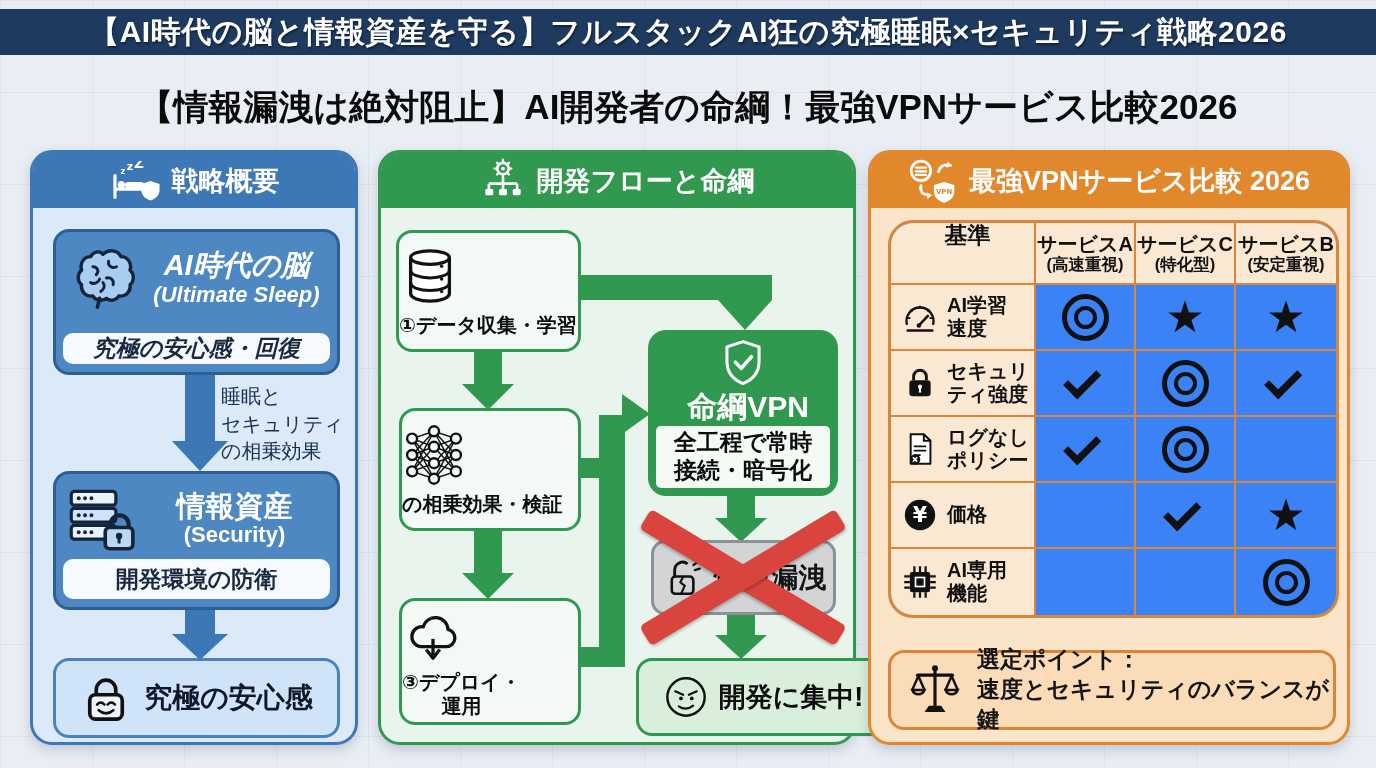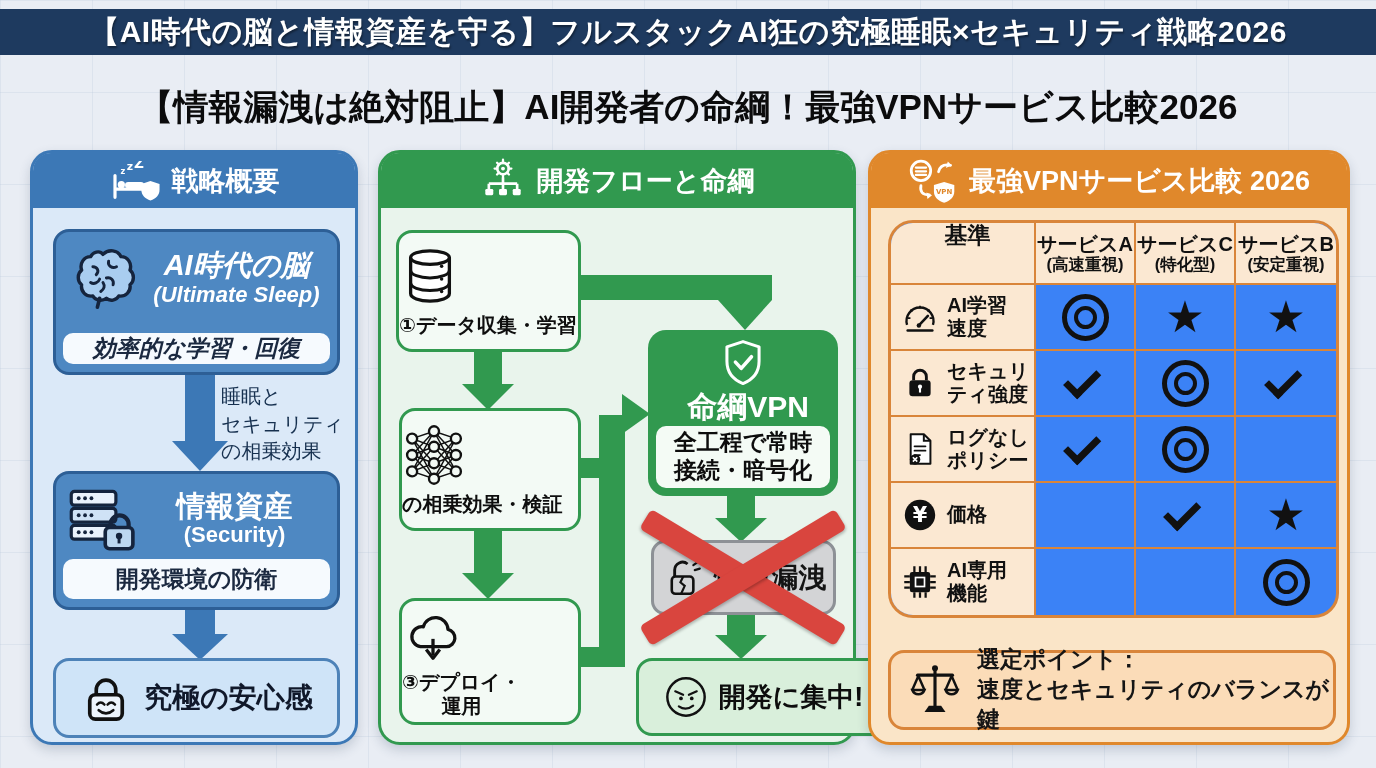--- a/index.html
+++ b/index.html
@@ -48,21 +48,21 @@
   .b-shaft{background:var(--blue);}
   .g-shaft{background:var(--green);}
   .head-down{position:absolute;width:0;height:0;}
   .head-right{position:absolute;width:0;height:0;}
   
   .flowbox{position:absolute;background:var(--green-box);border:3px solid var(--green);border-radius:16px;box-sizing:border-box;
     display:flex;flex-direction:column;align-items:flex-start;justify-content:center;gap:6px;}
   .flowbox .lbl{font-size:20px;font-weight:800;color:#0e0e0e;text-align:center;line-height:1.2;}
   .vpnbox{position:absolute;background:var(--green);border-radius:18px;box-sizing:border-box;}
   .vpnbox .vt{position:absolute;top:57px;left:10px;right:0;text-align:center;color:#fff;font-size:30px;font-weight:800;}
-  .vpnbox .vstrip{position:absolute;left:8px;right:8px;bottom:8px;height:62px;background:#f4fbf5;border-radius:10px;
+  .vpnbox .vstrip{position:absolute;left:8px;right:8px;bottom:8px;height:62px;background:#f4fbf5;border-radius:5px;
     display:flex;align-items:center;justify-content:center;text-align:center;font-size:23px;font-weight:800;color:#0d0d0d;line-height:1.2;}
   .leakbox{position:absolute;background:var(--graybox);border:3px solid #8d9196;border-radius:14px;box-sizing:border-box;
     display:flex;align-items:center;justify-content:center;gap:8px;font-size:28px;font-weight:800;color:#141414;}
   .redx{position:absolute;pointer-events:none;}
   .redx span{position:absolute;left:-14px;top:53px;width:228px;height:23px;background:var(--red);border-radius:5px;
     box-shadow:0 2px 3px rgba(0,0,0,.25);}
   .redx .x1{transform:rotate(31deg);}
   .redx .x2{transform:rotate(-31deg);}
   .focusbox{position:absolute;background:var(--green-light);border:3px solid var(--green);border-radius:16px;box-sizing:border-box;
     display:flex;align-items:center;justify-content:center;gap:10px;font-size:27px;font-weight:800;color:#0d0d0d;}
@@ -120,21 +120,21 @@
             <path d="M32 11c5-5 13-4 16 2 6 0 10 6 8 12 4 3 4 10 0 13 1 6-4 11-10 10-2 4-8 5-11 2-4 3-10 2-12-2-6 1-11-4-10-10-4-3-4-10 0-13-2-6 2-12 8-12 2-4 8-6 11-2z" fill="#a9cdf0" stroke="#15243d" stroke-width="3" stroke-linejoin="round"></path>
             <path d="M23 22c4 0 6 4 3 7 M37 17c-1 4 3 7 7 5 M35 32c4-1 7 2 6 6 M21 36c3 2 7 0 8-3 M30 44c3-2 4-5 2-8" stroke="#15243d" stroke-width="2.6" fill="none" stroke-linecap="round"></path>
             <path d="M29 50 l-2 8" stroke="#15243d" stroke-width="3.2" stroke-linecap="round"></path>
           </svg>
         </span>
         <span class="ttl">
           <div class="t1">AI時代の脳</div>
           <div class="t2">(Ultimate Sleep)</div>
         </span>
       </div>
-      <div class="strip">効率的な学習・回復</div>
+      <div class="strip">究極の安心感・回復</div>
     </div>
 
     <div class="shaft b-shaft abs" style="left:152px;top:222px;width:30px;height:66px;"></div>
     <div class="head-down" style="left:139px;top:288px;border-left:28px solid transparent;border-right:28px solid transparent;border-top:30px solid var(--blue);"></div>
     <div class="abs sidenote" style="left:188px;top:230px;width:150px;">睡眠と<br>セキュリティ<br>の相乗効果</div>
 
     <div class="bluecard" style="left:20px;top:318px;width:287px;height:139px;">
       <div class="top" style="bottom:48px;">
         <span class="icon">
           <svg width="70" height="68" viewBox="0 0 64 64">

